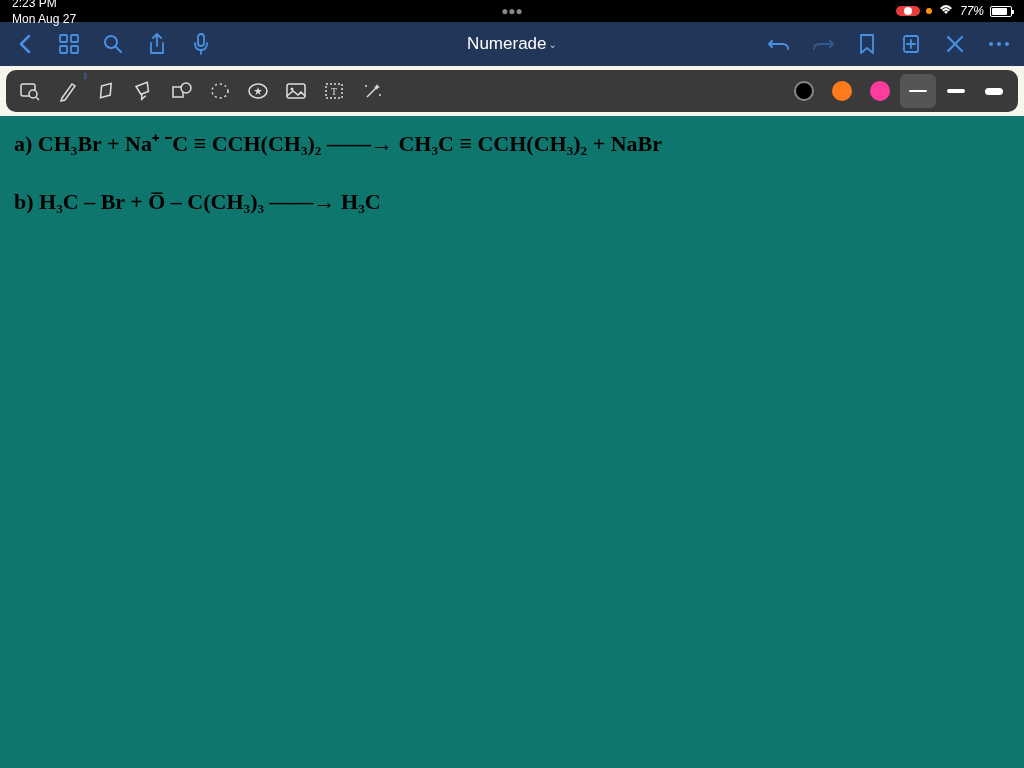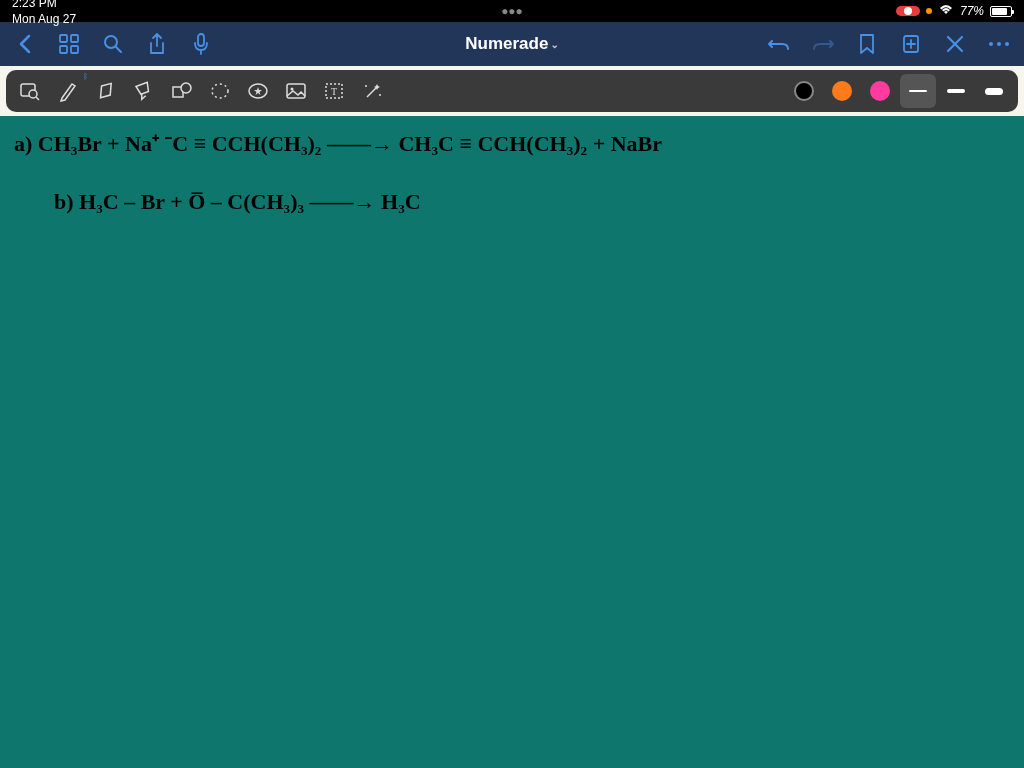--- a/index.html
+++ b/index.html
@@ -70,21 +70,21 @@
       background: #22365a;
       display: flex;
       align-items: center;
       justify-content: space-between;
       padding: 0 14px;
     }
     .nav-left, .nav-right { display: flex; align-items: center; gap: 22px; }
     .nav-center {
       color: #fff;
       font-size: 17px;
-      font-weight: 700;
+      font-weight: 400;
       display: flex;
       align-items: center;
       gap: 2px;
       position: absolute;
       left: 50%;
       transform: translateX(-50%);
     }
     .nav-icon {
       color: #4a90e2;
       width: 22px;
@@ -333,14 +333,14 @@
   <div class="tool-btn">
       <div class="stroke-med"></div>
     </div>
   <div class="tool-btn">
       <div class="stroke-thick"></div>
     </div>
 </div>
 
 <div class="canvas">
   <div class="handwritten" style="top:14px; left:14px;">a)  CH₃Br  +  Na⁺ ⁻C ≡ CCH(CH₃)₂  ——→ CH₃C ≡ CCH(CH₃)₂ + NaBr</div>
-  <div class="handwritten" style="top:72px; left:14px;margin-left:40px;">b)  H₃C – Br + O̅ – C(CH₃)₃  ——→ H₃C</div>
+  <div class="handwritten" style="top:72px; left:14px;">b)  H₃C – Br + O̅ – C(CH₃)₃  ——→ H₃C</div>
 </div>
 
 </body></html>

